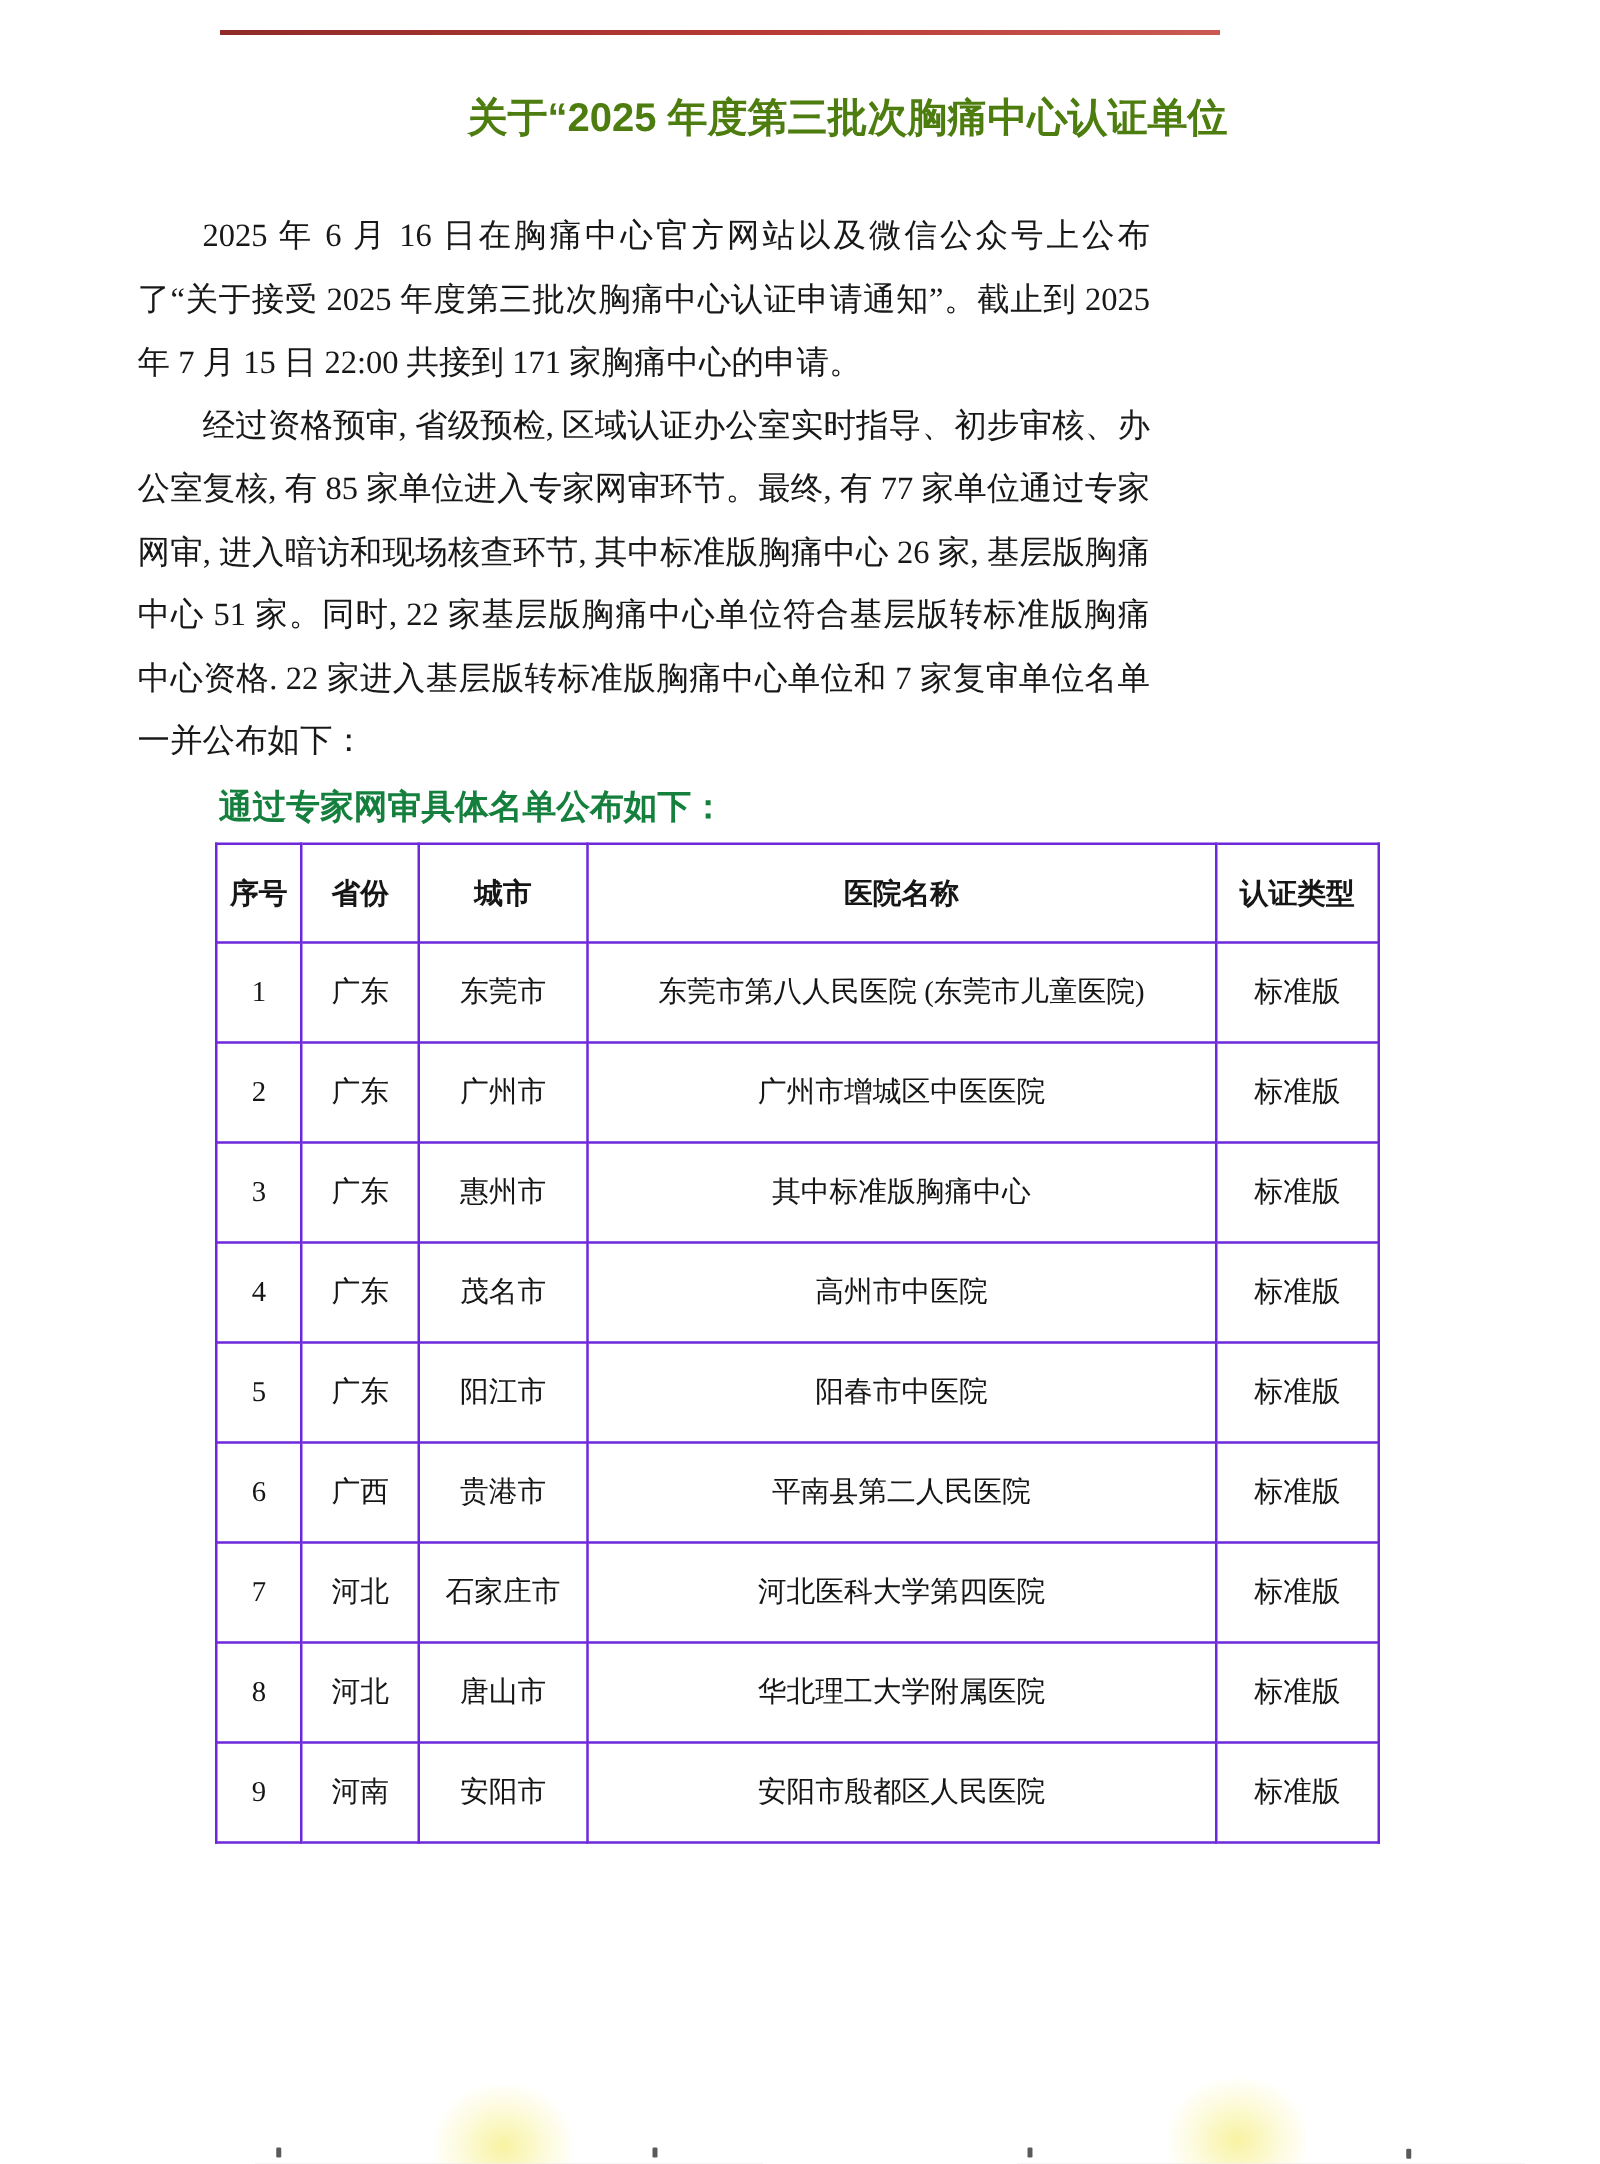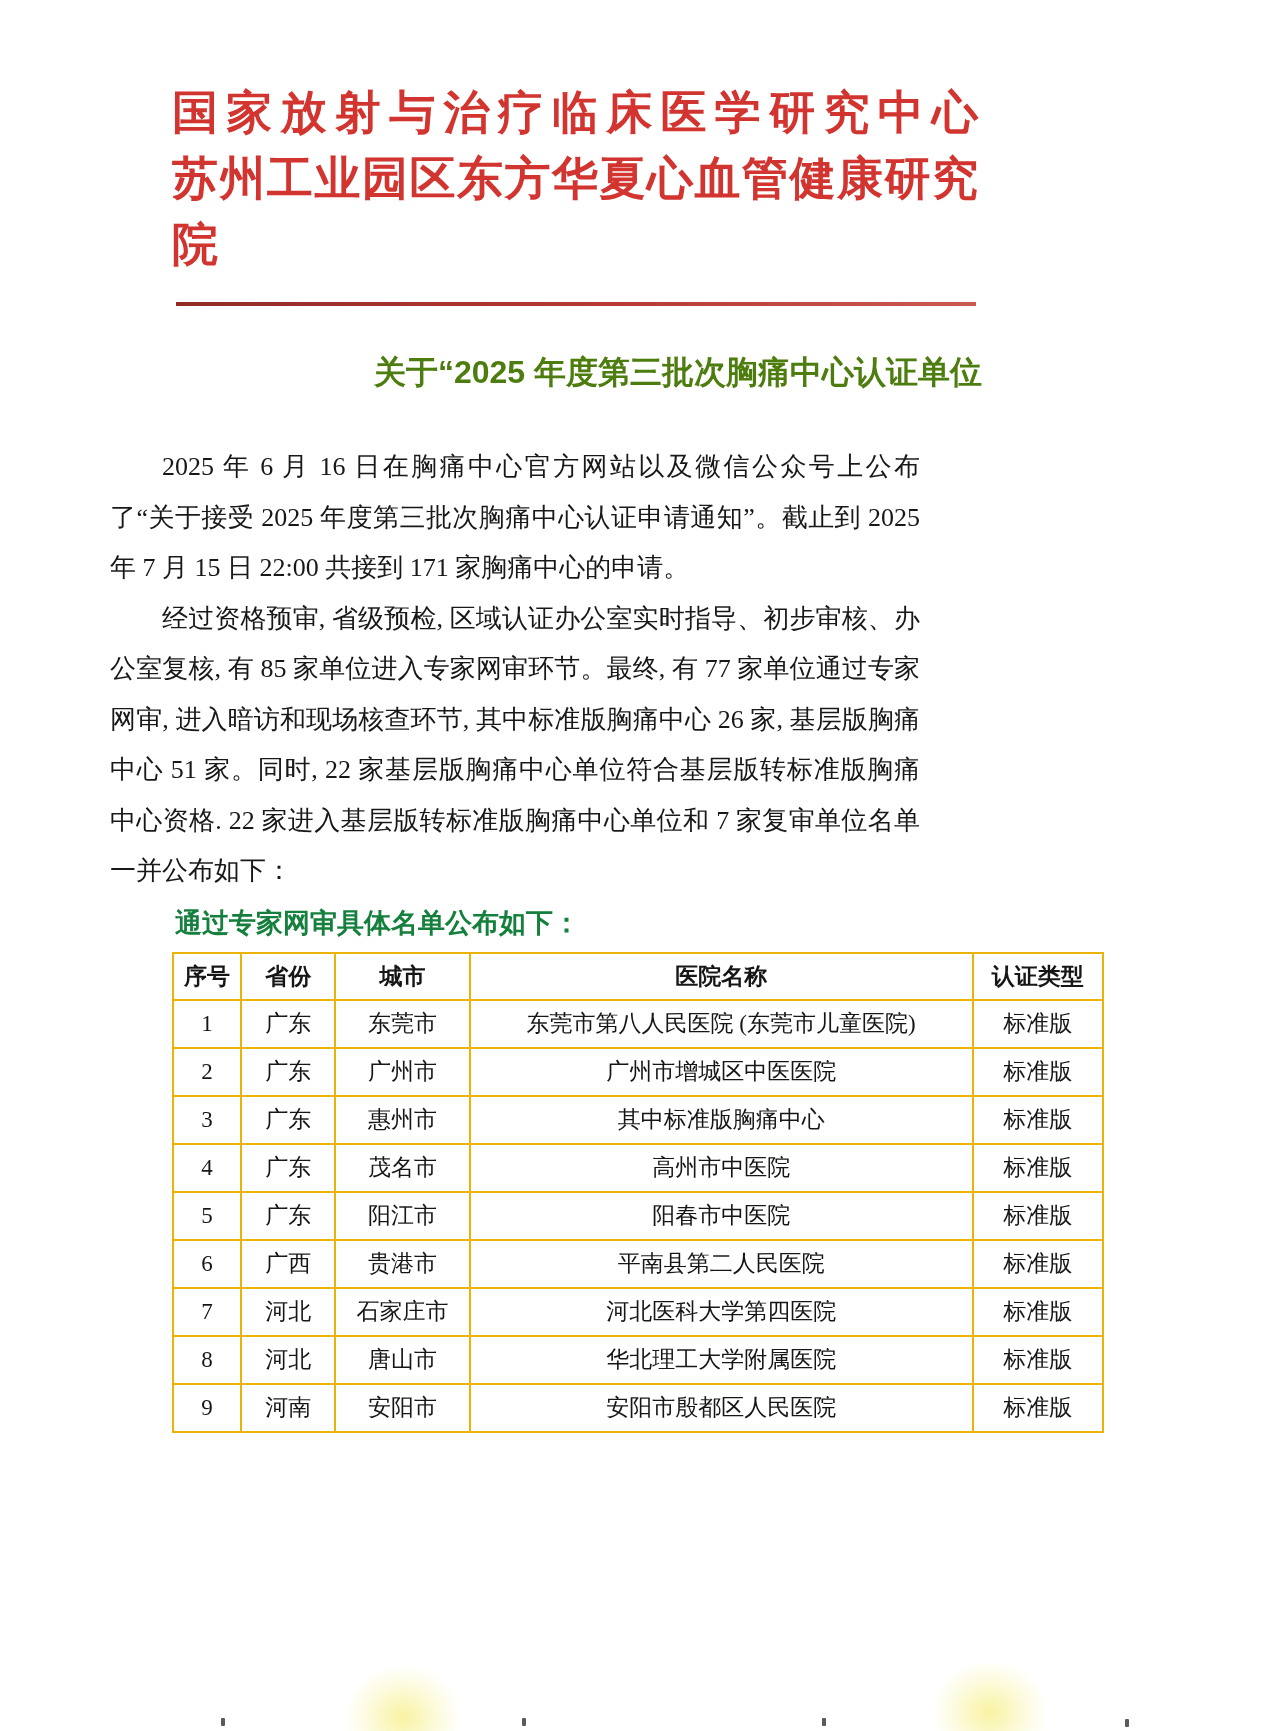--- a/index.html
+++ b/index.html
@@ -80,24 +80,24 @@
   table.result-table {
     margin-left: 172px;
     margin-top: 6px;
     width: 932px;
     border-collapse: collapse;
     table-layout: fixed;
     font-size: 23px;
     color: #161616;
   }
   .result-table th, .result-table td {
-    border: 2px solid #eab308;
+    border: 2px solid #6d28d9;
     text-align: center;
     vertical-align: middle;
-    padding: 6px 6px;
+    padding: 22px 6px;
     line-height: 1.45;
   }
   .result-table th {
     font-family: "Liberation Sans", "DejaVu Sans", sans-serif;
     font-weight: bold;
     height: 32px;
   }
   .result-table td { height: 34px; }
   .col-no   { width: 68px;  }
   .col-prov { width: 94px;  }
@@ -126,24 +126,20 @@
   .dot-1 { left: 221px;  top: 1718px; }
   .dot-2 { left: 522px;  top: 1718px; }
   .dot-3 { left: 822px;  top: 1718px; }
   .dot-4 { left: 1125px; top: 1719px; }
 </style>
 </head>
 <body>
 
 <div class="page">
 
-  <div class="letterhead">
-    <div class="letterhead-line">国家放射与治疗临床医学研究中心</div>
-    <div class="letterhead-line">苏州工业园区东方华夏心血管健康研究院</div>
-  </div>
 
   <div class="red-rule"></div>
 
   <div class="doc-title">
     <div>关于“2025 年度第三批次胸痛中心认证单位</div>
   </div>
 
   <div class="body-block">
     <p>2025 年 6 月 16 日在胸痛中心官方网站以及微信公众号上公布了“关于接受 2025 年度第三批次胸痛中心认证申请通知”。截止到 2025 年 7 月 15 日 22:00 共接到 171 家胸痛中心的申请。</p>
     <p>经过资格预审, 省级预检, 区域认证办公室实时指导、初步审核、办公室复核, 有 85 家单位进入专家网审环节。最终, 有 77 家单位通过专家网审, 进入暗访和现场核查环节, 其中标准版胸痛中心 26 家, 基层版胸痛中心 51 家。同时, 22 家基层版胸痛中心单位符合基层版转标准版胸痛中心资格. 22 家进入基层版转标准版胸痛中心单位和 7 家复审单位名单一并公布如下：</p>

